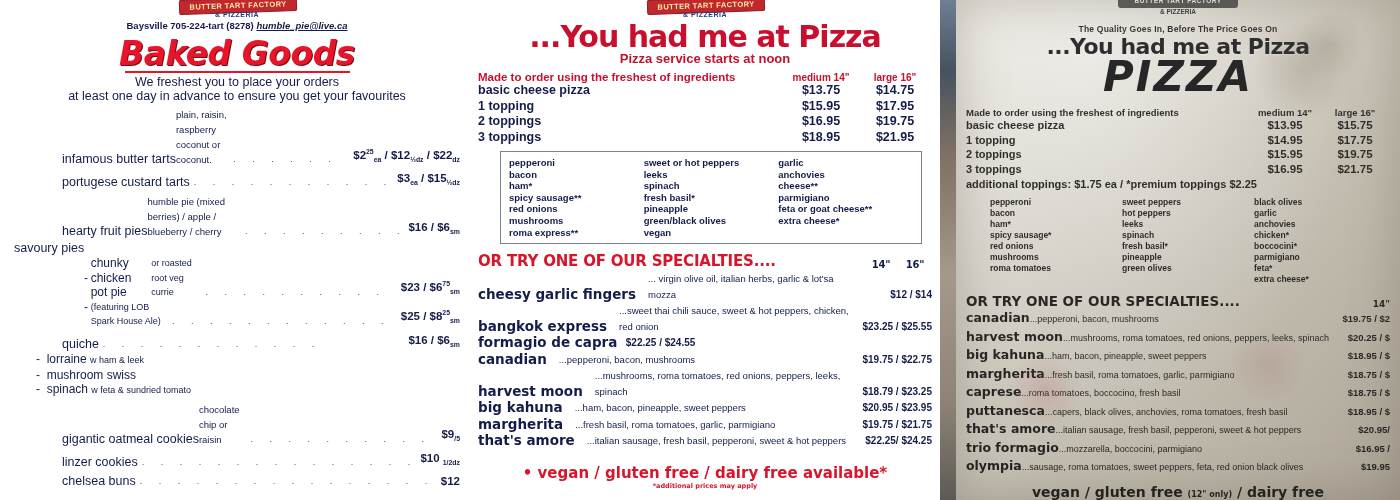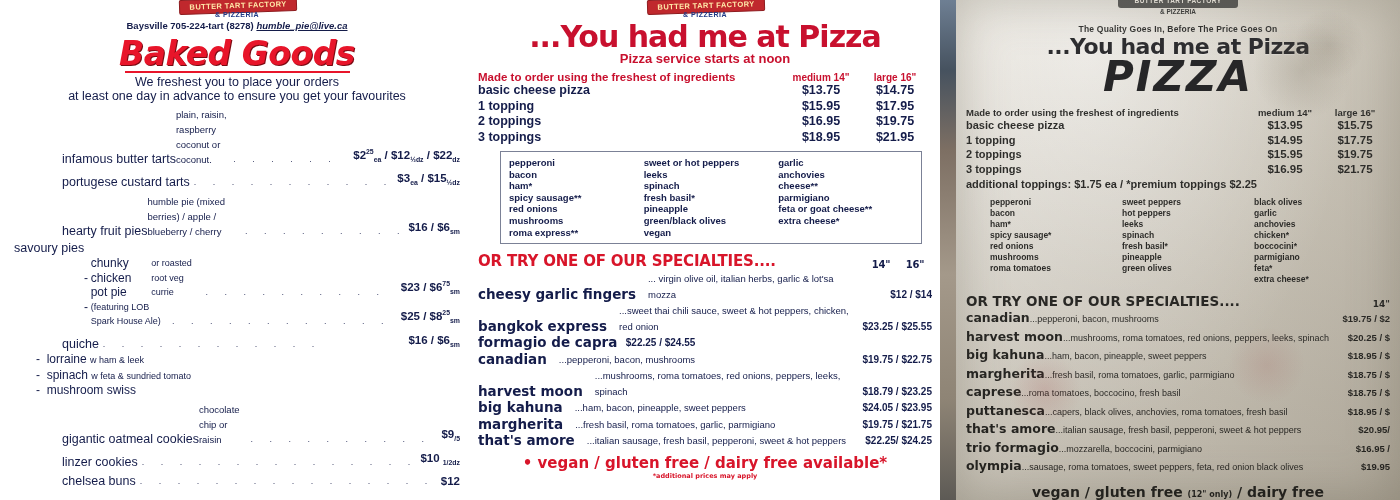--- a/index.html
+++ b/index.html
@@ -88,21 +88,21 @@
     color:#d8152a;font-weight:bold;font-family:"DejaVu Sans",sans-serif;
     font-size:15px;letter-spacing:-.2px;display:flex;align-items:flex-end;margin-top:8px;
   }
   .spec-title .t{flex:1 1 auto;}
   .spec-title .s{width:34px;text-align:center;font-size:10px;color:#141c4a;}
   .spec-row{display:flex;align-items:flex-end;color:#141c4a;line-height:15.5px;margin-top:1px;}
   .spec-row .nm{font-weight:bold;font-size:13.5px;font-family:"DejaVu Sans",sans-serif;white-space:nowrap;}
   .spec-row .ds{font-size:9.5px;flex:1 1 auto;padding-left:12px;}
   .spec-row .pr{font-size:10px;font-weight:bold;white-space:nowrap;width:78px;text-align:right;}
   .promo{text-align:center;color:#d8152a;font-weight:bold;font-family:"DejaVu Sans",sans-serif;}
-  .promo .p1{font-size:15px;line-height:17px;margin-top:6px;}
+  .promo .p1{font-size:15px;line-height:17px;margin-top:16px;}
   .promo .p0{font-size:6.5px;line-height:8px;}
 
   
   .panel-right{
     width:460px;height:500px;position:relative;overflow:hidden;
     background:#cfc9bf;
   }
   .photo-paper{
     position:absolute;left:16px;top:0;width:444px;height:500px;
     background:
@@ -231,22 +231,22 @@
         </div>
       </div>
 
     <div class="mitem row">
       <span class="mname">quiche</span>
       <span class="dots">. . . . . . . . . . . .</span>
       <span class="mprice" id="quiche-price">$16 / $6<sub>sm</sub></span>
     </div>
     <div class="sublist" id="left-quiche">
         <div>-&nbsp;&nbsp;lorraine <span class="sdesc">w ham &amp; leek</span></div>
+        <div>-&nbsp;&nbsp;mushroom swiss</div>
         <div>-&nbsp;&nbsp;spinach <span class="sdesc">w feta &amp; sundried tomato</span></div>
-        <div>-&nbsp;&nbsp;mushroom swiss</div>
       </div>
 
     <div id="left-items2">
         <div class="mitem row">
           <span class="mname">gigantic oatmeal cookies</span>
           <span class="mdesc"> chocolate chip or raisin</span>
           <span class="dots">. . . . . . . . . . . . . . . . . . . .</span>
           <span class="mprice">$9<sub>/5</sub></span>
         </div>
         <div class="mitem row">
@@ -362,21 +362,21 @@
           <span class="pr">$19.75 / $22.75</span>
         </div>
         <div class="spec-row">
           <span class="nm">harvest moon</span>
           <span class="ds">...mushrooms, roma tomatoes, red onions, peppers, leeks, spinach</span>
           <span class="pr">$18.79 / $23.25</span>
         </div>
         <div class="spec-row">
           <span class="nm">big kahuna</span>
           <span class="ds">...ham, bacon, pineapple, sweet peppers</span>
-          <span class="pr">$24.05 / $23.95</span>
+          <span class="pr">$20.95 / $23.95</span>
         </div>
         <div class="spec-row">
           <span class="nm">margherita</span>
           <span class="ds">...fresh basil, roma tomatoes, garlic, parmigiano</span>
           <span class="pr">$19.75 / $21.75</span>
         </div>
         <div class="spec-row">
           <span class="nm">that's amore</span>
           <span class="ds">...italian sausage, fresh basil, pepperoni, sweet &amp; hot peppers</span>
           <span class="pr">$22.25/ $24.25</span>

